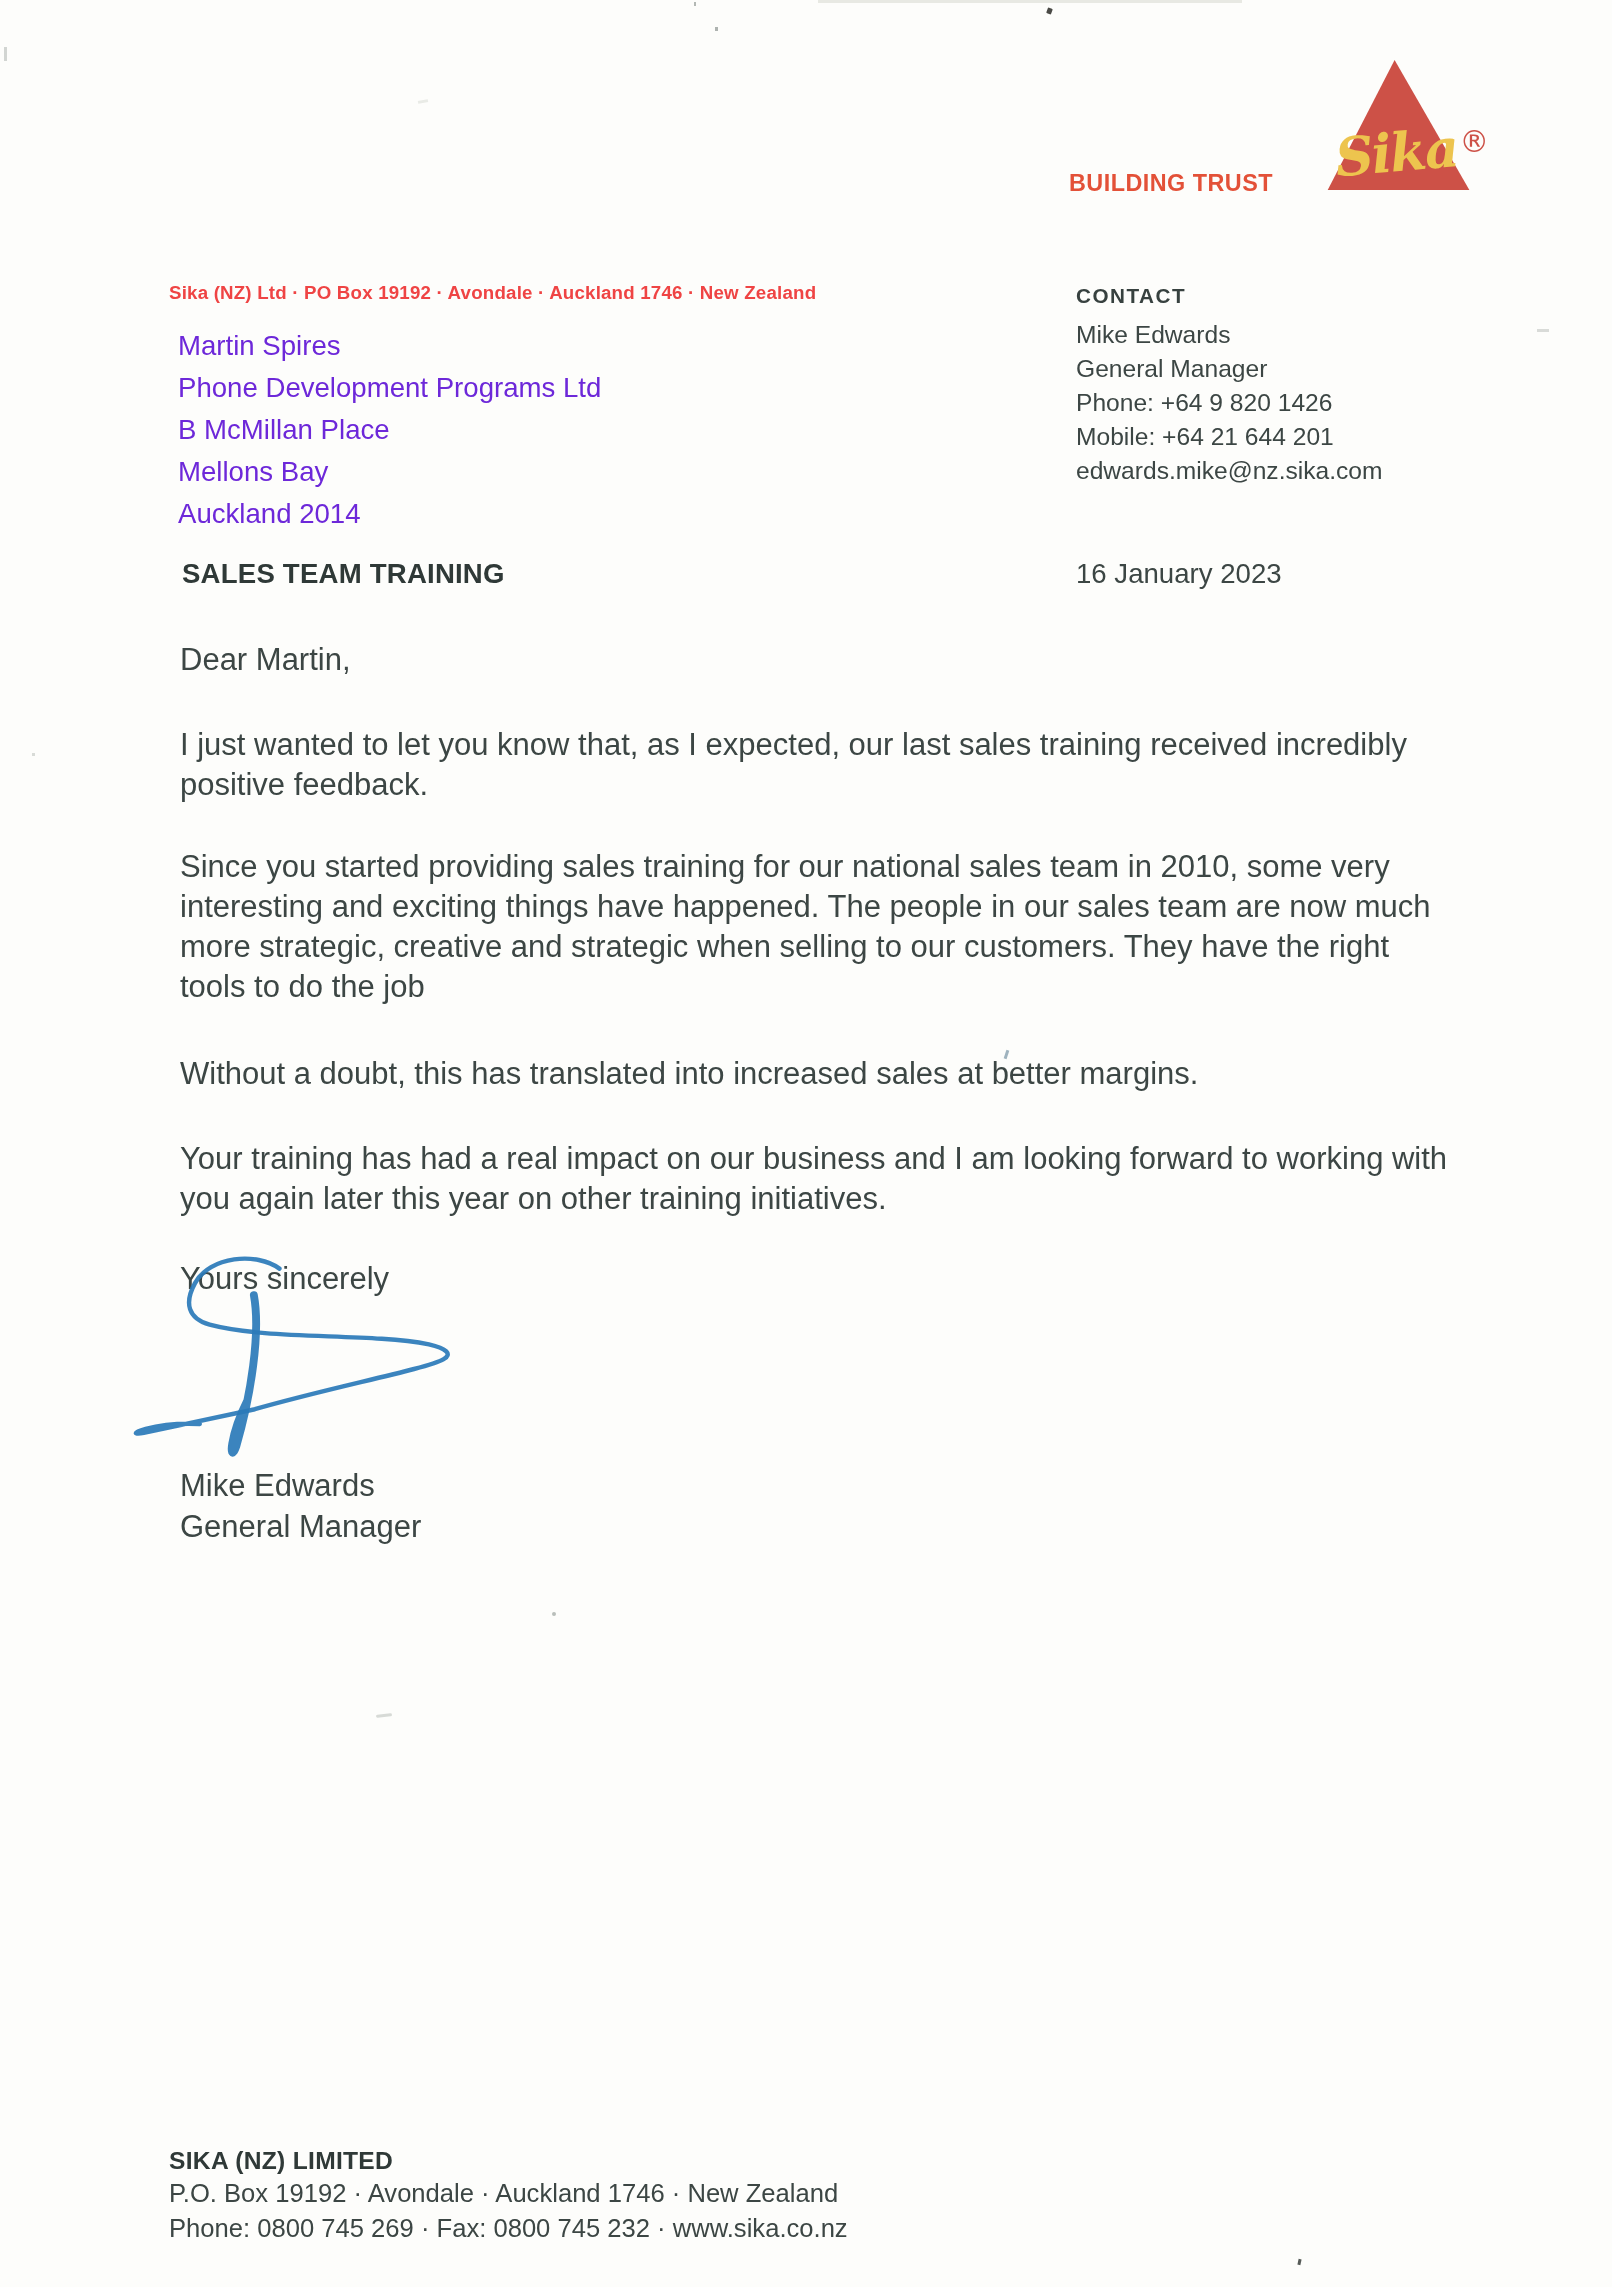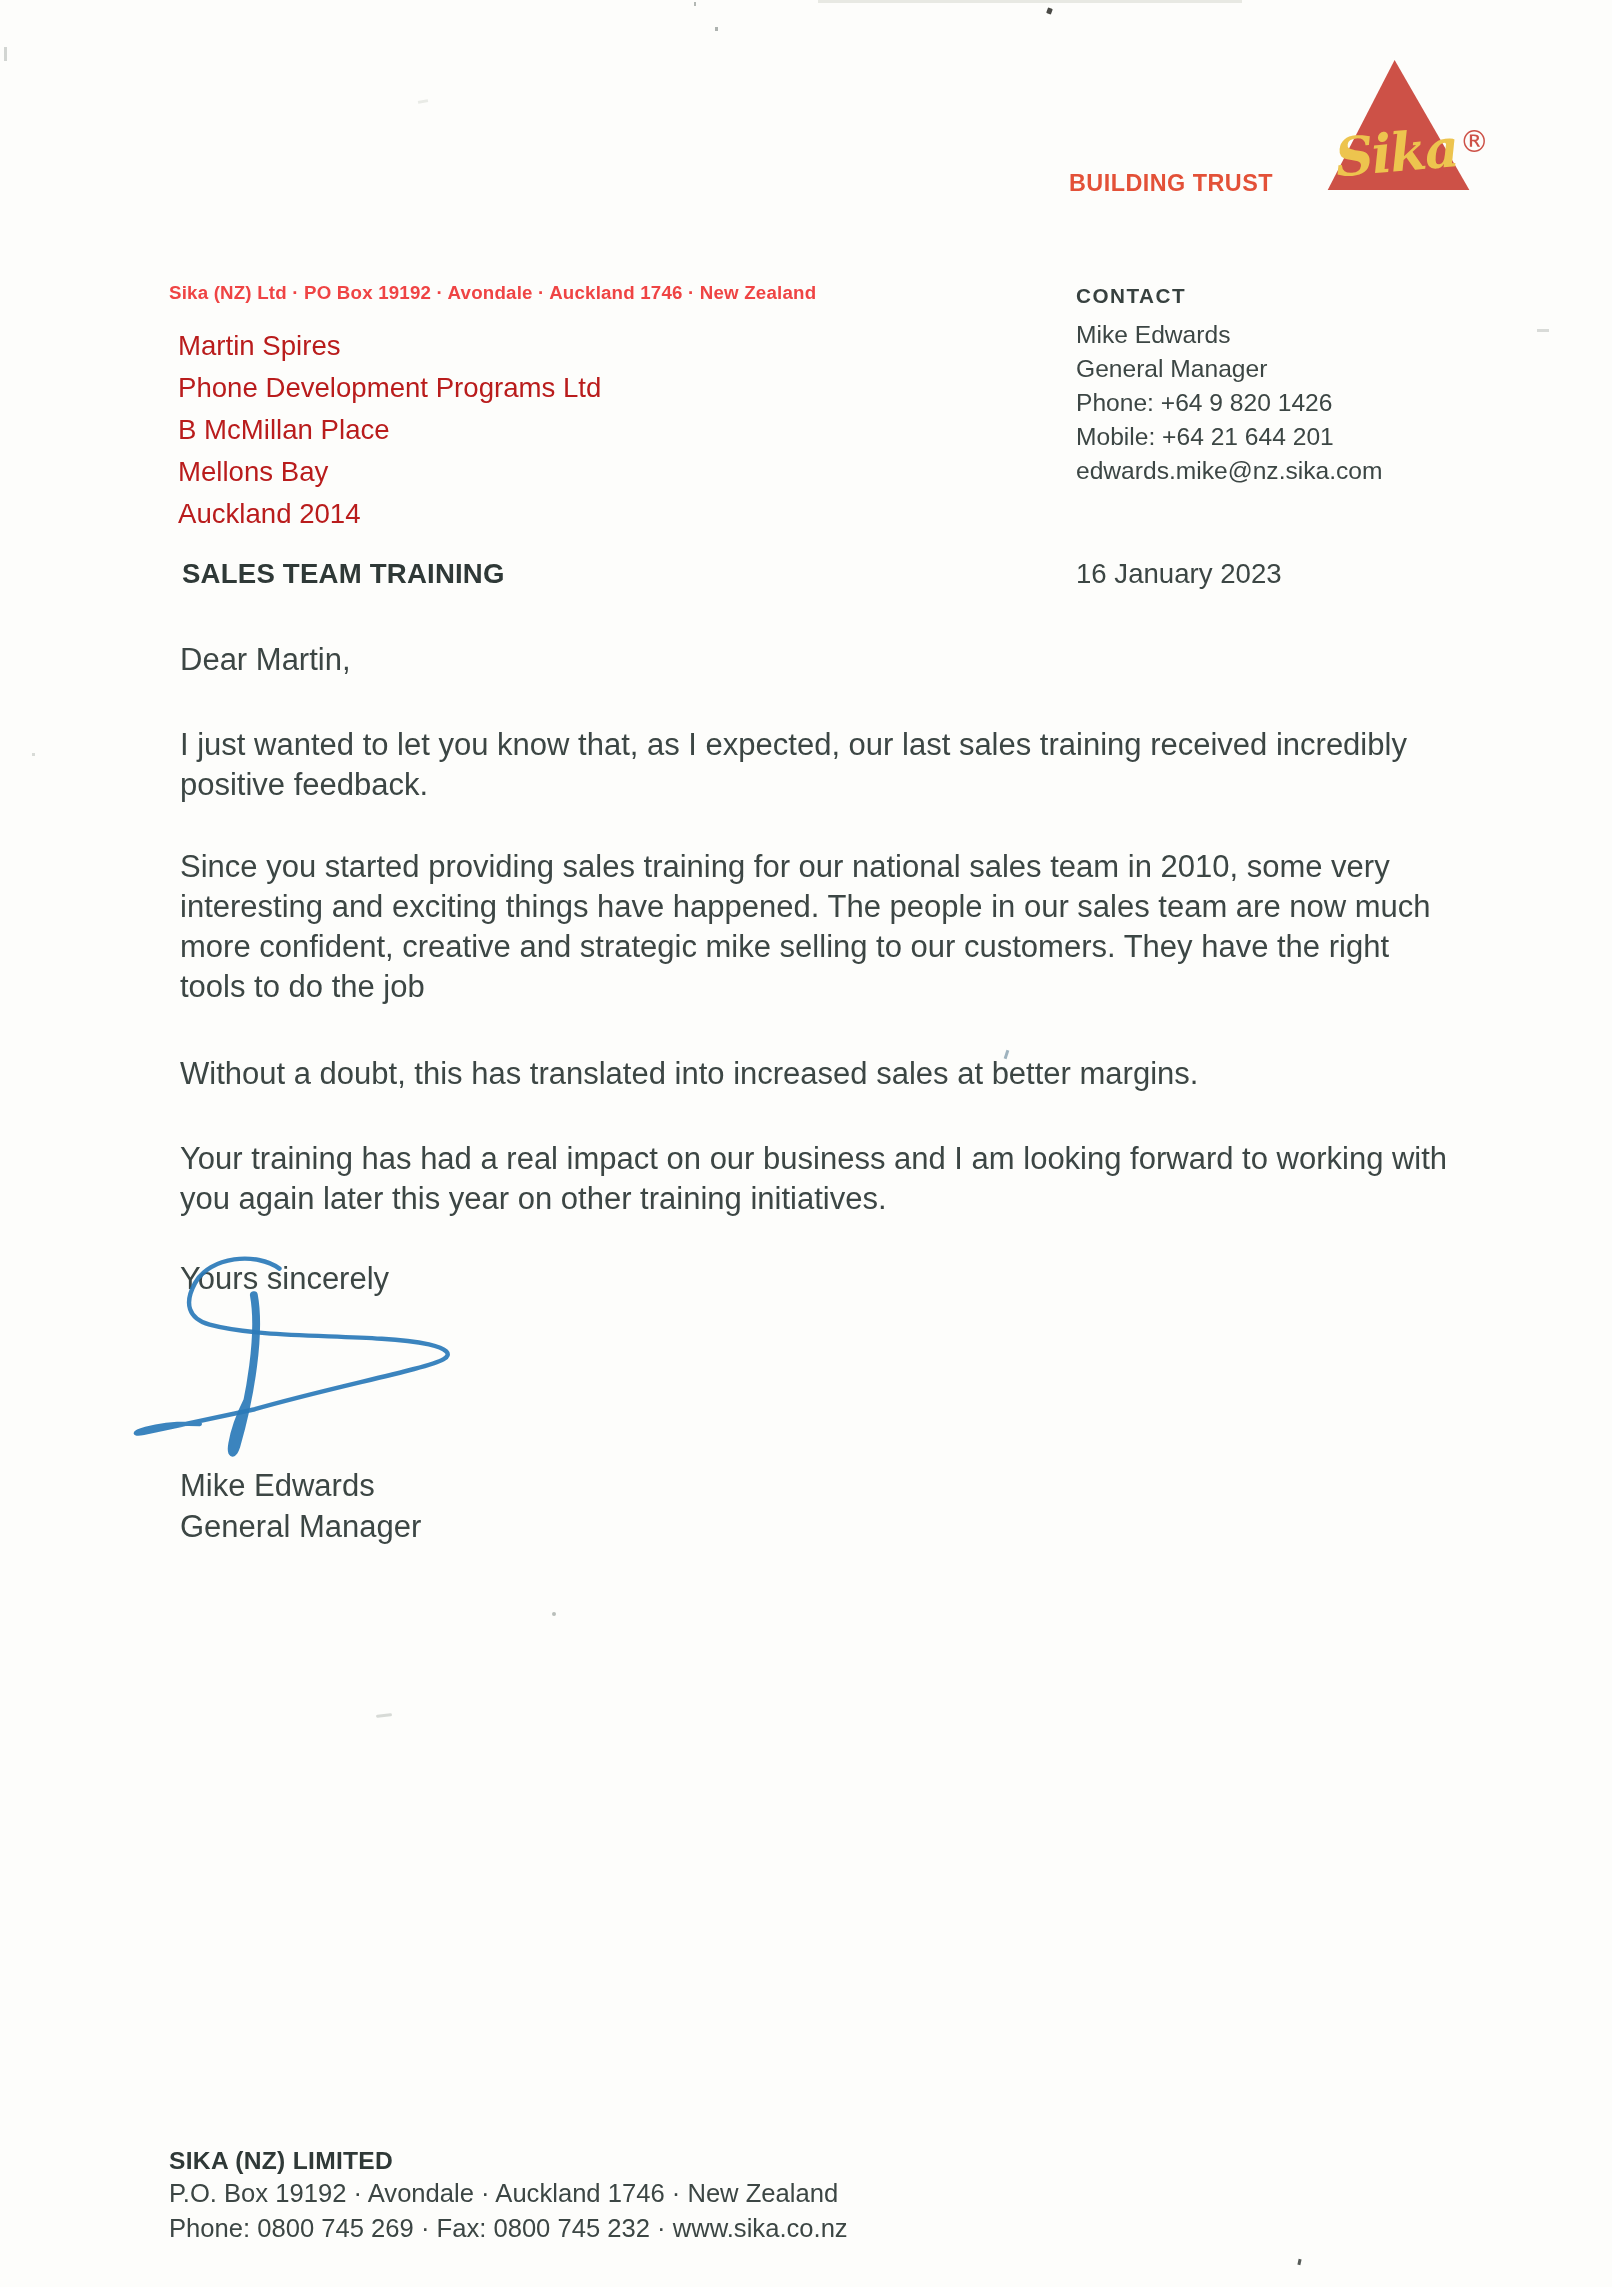--- a/index.html
+++ b/index.html
@@ -13,21 +13,21 @@
     left:1069px;top:169px;font-size:24.6px;font-weight:bold;color:#e35138;
     letter-spacing:0.5px;transform:scaleX(.95);transform-origin:left;
     white-space:nowrap;
   }
   .logo-svg{left:1310px;top:49px;}
   
   .sender-line{
     left:169px;top:282px;font-size:18.7px;font-weight:bold;color:#ef4444;
     letter-spacing:0.2px;white-space:nowrap;
   }
-  .recipient{left:178px;top:325px;font-size:27.6px;line-height:42px;color:#b91c1c;}
+  .recipient{left:178px;top:325px;font-size:27.6px;line-height:42px;color:#6d28d9;}
   
   .contact{left:1076px;top:284px;}
   .contact-heading{font-size:20.7px;font-weight:bold;letter-spacing:1.5px;color:#37413f;margin-bottom:9.9px;}
   .contact-line{font-size:24.6px;line-height:34px;color:#3c4644;}
   
   .subject{left:182px;top:558px;font-size:27.6px;font-weight:bold;color:#2f3937;letter-spacing:0.2px;white-space:nowrap;}
   .date{left:1076px;top:558px;font-size:27.6px;color:#3c4644;white-space:nowrap;}
   
   .bodyline{font-size:31px;line-height:40px;color:#3c4644;white-space:nowrap;}
   .blk{left:180px;}
@@ -79,21 +79,21 @@
 <div class="abs blk salutation bodyline">Dear Martin,</div>
 
 <div class="abs blk p1">
   <div class="bodyline">I just wanted to let you know that, as I expected, our last sales training received incredibly</div>
   <div class="bodyline">positive feedback.</div>
 </div>
 
 <div class="abs blk p2">
   <div class="bodyline">Since you started providing sales training for our national sales team in 2010, some very</div>
   <div class="bodyline">interesting and exciting things have happened. The people in our sales team are now much</div>
-  <div class="bodyline">more confident, creative and strategic mike selling to our customers. They have the right</div>
+  <div class="bodyline">more strategic, creative and strategic when selling to our customers. They have the right</div>
   <div class="bodyline">tools to do the job</div>
 </div>
 
 <div class="abs blk p3">
   <div class="bodyline">Without a doubt, this has translated into increased sales at better margins.</div>
 </div>
 
 <div class="abs blk p4">
   <div class="bodyline">Your training has had a real impact on our business and I am looking forward to working with</div>
   <div class="bodyline">you again later this year on other training initiatives.</div>

